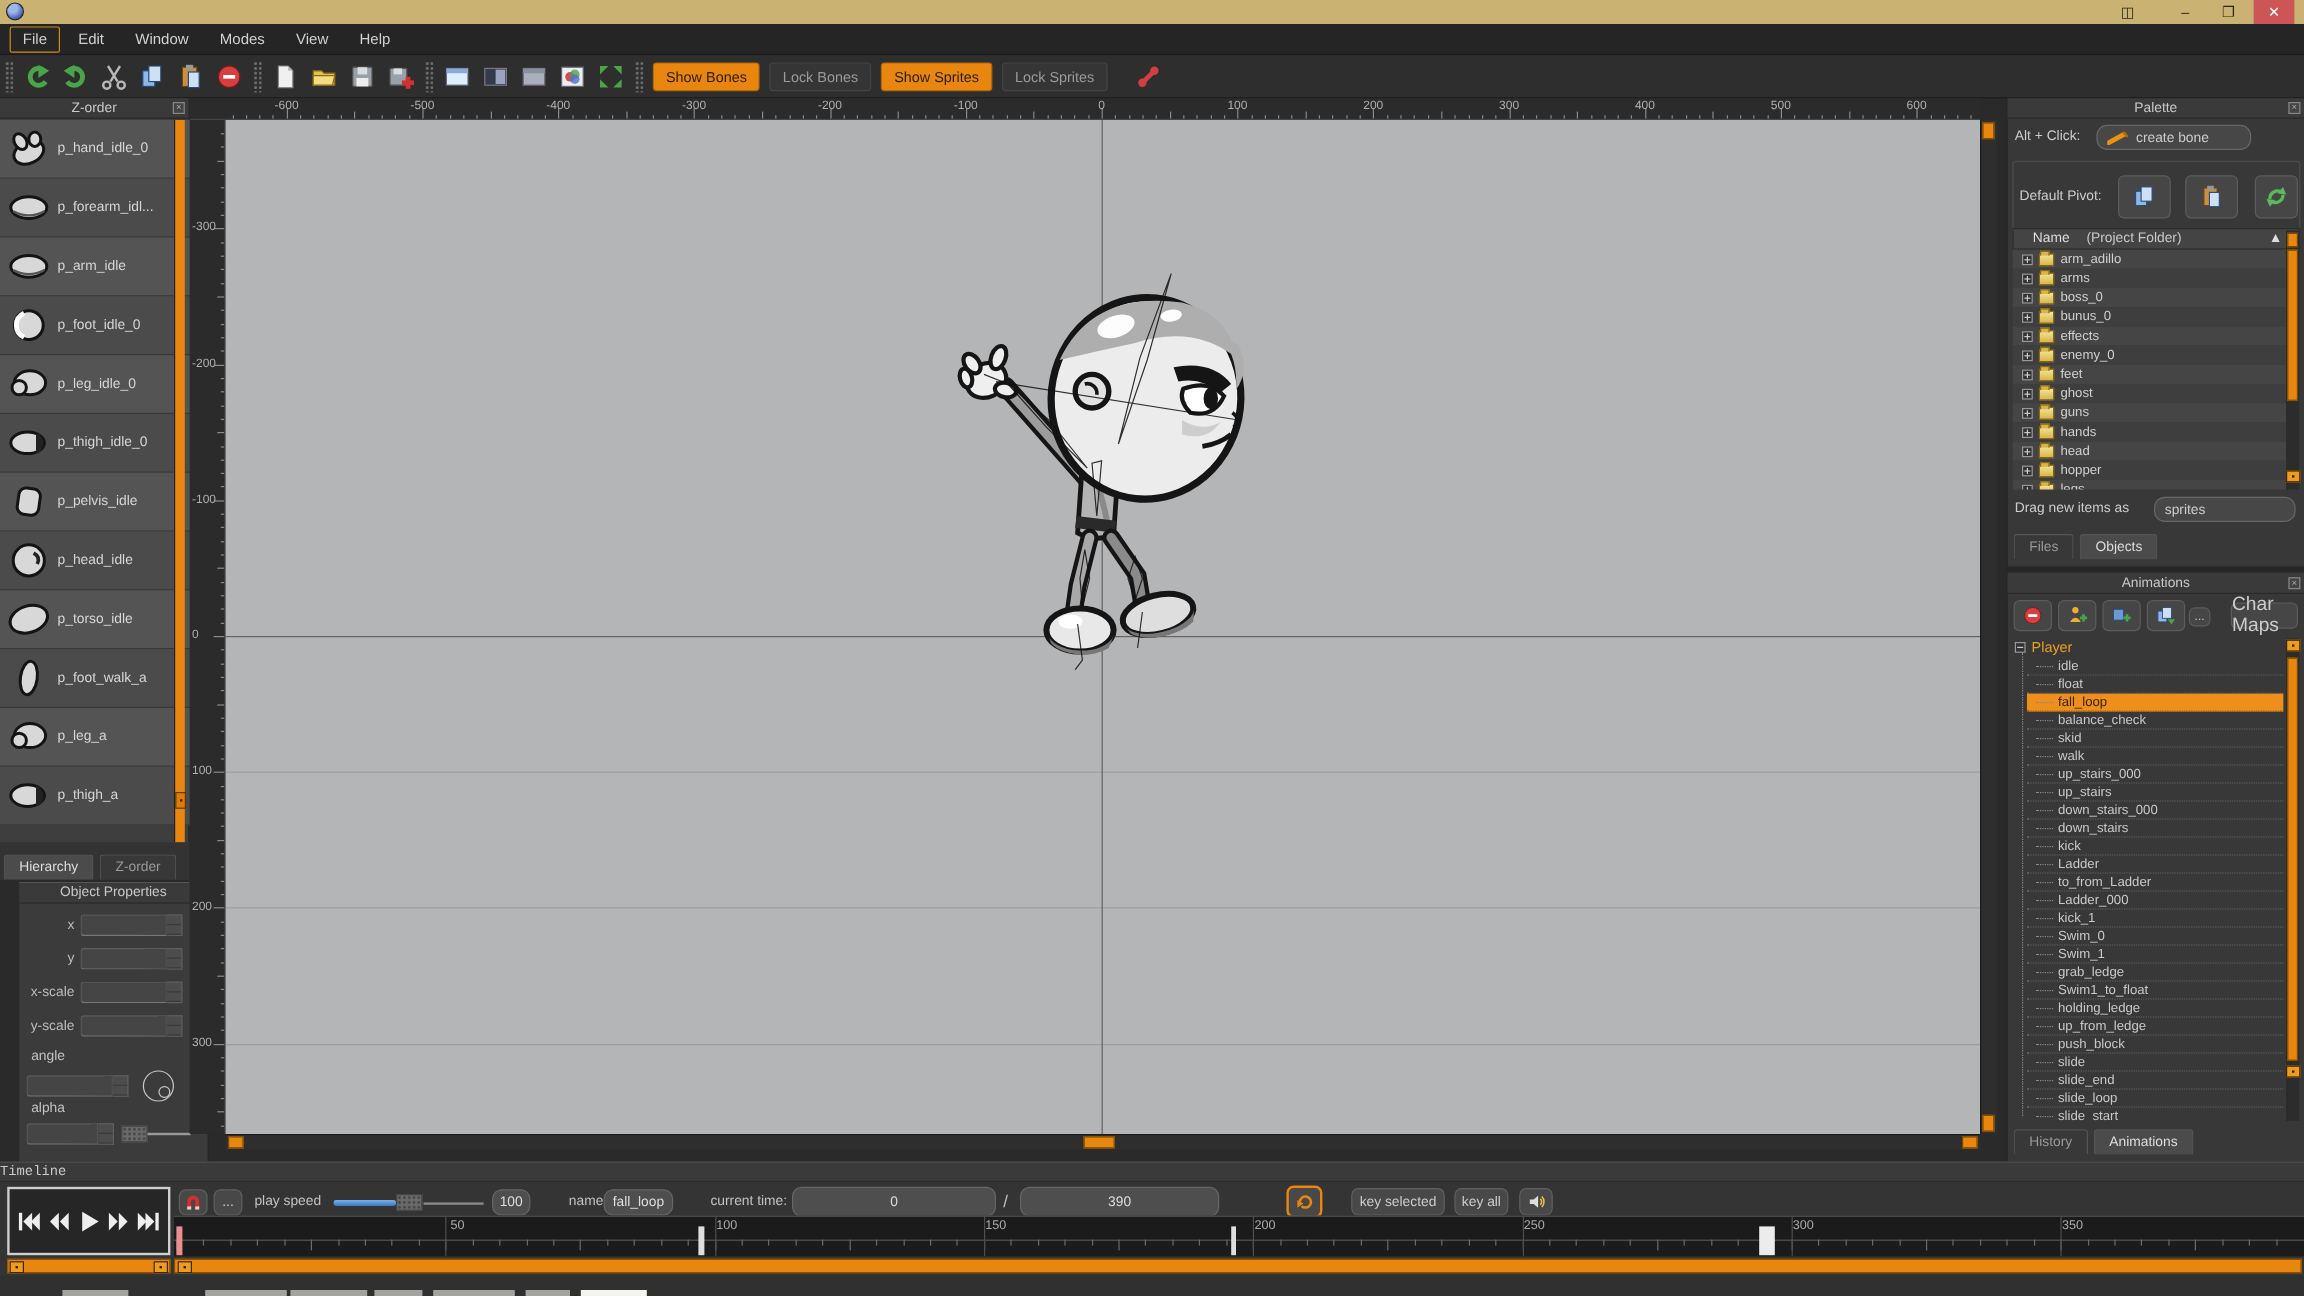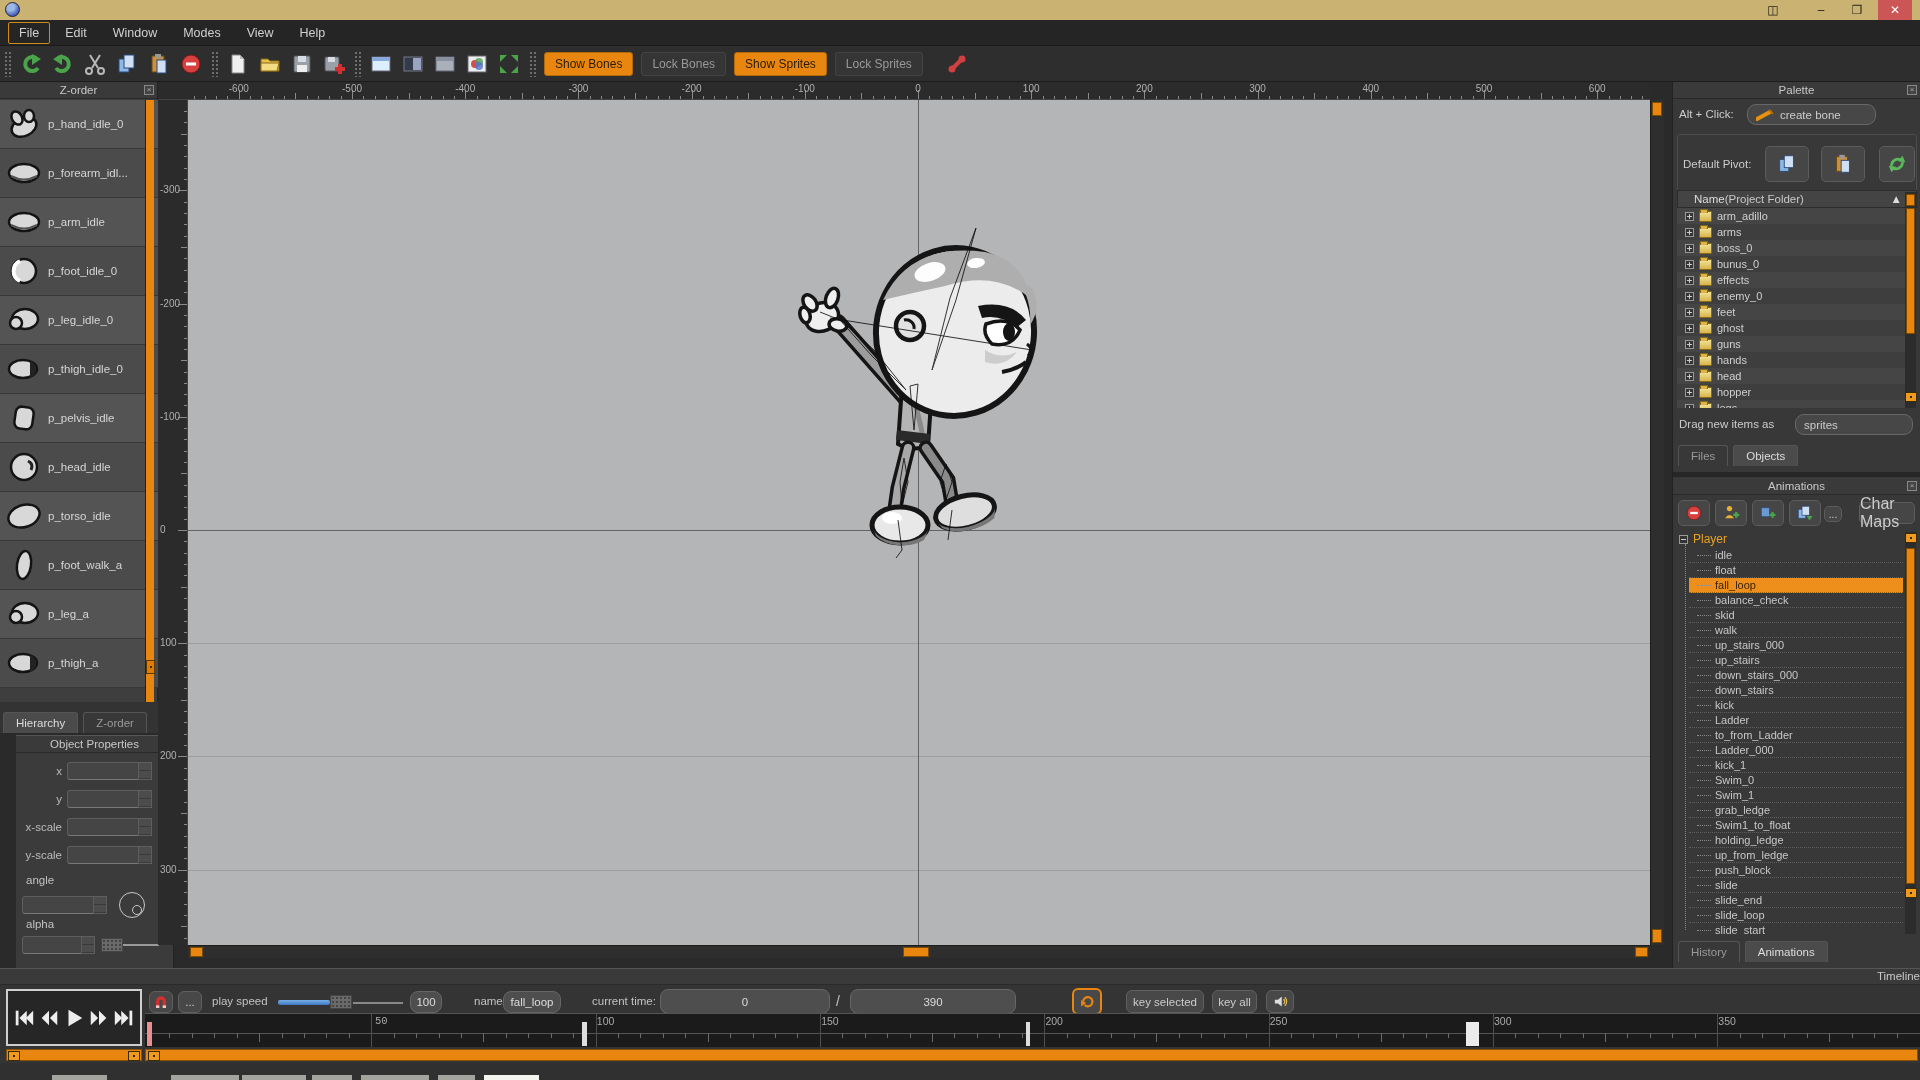--- a/index.html
+++ b/index.html
@@ -82,21 +82,21 @@
   .plusbox::before{content:"";position:absolute;left:1px;right:1px;top:3px;height:1px;background:#ccc;}
   .plusbox.plus::after{content:"";position:absolute;left:3px;top:1px;bottom:1px;width:1px;background:#ccc;}
   .foldericon{width:13px;height:11px;background:linear-gradient(#f4e49a,#d8b44a);border:1px solid #8a6a14;border-radius:1px;position:relative;flex:none;}
   .foldericon::before{content:"";position:absolute;left:0;top:-3px;width:6px;height:3px;background:#d8b44a;border:1px solid #8a6a14;border-bottom:none;}
   .anim-row{height:15px;display:flex;align-items:center;font-size:11px;color:#c8c8c8;border-bottom:1px dotted #5e5e5e;position:relative;padding-left:26px;}
   .anim-row::before{content:"";position:absolute;left:8px;top:7px;width:14px;border-top:1px dotted #8a8a8a;}
   .anim-row.selected{background:var(--sel);color:#3a2300;border-bottom-color:#a35f00;}
   #anim-tree-line{position:absolute;border-left:1px dotted #8a8a8a;}
   
   #timeline{left:0;top:968px;width:1920px;height:112px;background:#343434;border-top:1px solid #555;}
-  #tl-head{position:absolute;left:0;top:0;width:1920px;height:16px;background:#3a3a3a;text-align:right;font-size:11.5px;color:#c8c8c8;line-height:15px;border-bottom:1px solid #2a2a2a;}
+  #tl-head{position:absolute;left:0;top:0;width:1920px;height:16px;background:#3a3a3a;text-align:left;font-size:11.5px;color:#c8c8c8;line-height:15px;border-bottom:1px solid #2a2a2a;font-family:Liberation Mono, monospace;}
   #playbox{position:absolute;left:6px;top:20px;width:136px;height:57px;background:#262626;border:2px solid #cfcfcf;display:flex;align-items:center;justify-content:center;gap:3px;}
   .tl-label{font-size:11.5px;color:#c2c2c2;}
   .tl-field{background:#4e4e4e;border:1px solid #666;border-radius:8px;color:#ddd;font-size:11.5px;display:flex;align-items:center;justify-content:center;}
   .tlbtn{background:#484848;border:1px solid #606060;border-radius:6px;color:#ccc;font-size:11.5px;display:flex;align-items:center;justify-content:center;}
   #tl-ruler{position:absolute;left:145px;top:44px;width:1775px;height:34px;background:#1b1b1b;border-top:1px solid #555;overflow:hidden;}
   .tl-lab{position:absolute;top:1px;font-size:10.5px;color:#aaa;transform:translateX(-50%);}
   .tl-grid{position:absolute;top:0;bottom:0;width:1px;background:#4e4e4e;}
   .tl-mid{position:absolute;left:0;right:0;top:19px;height:1px;background:#555;}
   .tl-tick{position:absolute;top:19px;width:1px;background:#6a6a6a;}
   .tl-key{position:absolute;top:8px;height:24px;}
@@ -764,21 +764,21 @@
   <div class="rbtn abs" style="left:206px;top:64px;width:36px;height:36px">
     <svg width="22" height="22" viewBox="0 0 24 24">
         <path d="M6 14 a7 7 0 0 1 11 -6" stroke="#5cb85c" stroke-width="3" fill="none"></path>
         <polygon points="18,3 21,10 13,9" fill="#5cb85c"></polygon>
         <path d="M18 10 a7 7 0 0 1 -11 6" stroke="#5cb85c" stroke-width="3" fill="none"></path>
         <polygon points="6,21 3,14 11,15" fill="#5cb85c"></polygon>
       </svg>
   </div>
   <div class="hdr-row" style="left:4px;top:90px;width:240px;height:18px;top:108px">
     <span style="margin-left:16px">Name</span>
-    <span style="color:#c8c8c8">(Project Folder)</span>
+    <span style="margin-left:14px;color:#c8c8c8">(Project Folder)</span>
     <span style="margin-left:auto;margin-right:14px">▲</span>
   </div>
   <div class="abs" style="left:4px;top:126px;width:228px;height:200px;overflow:hidden" id="folder-list">
       <div class="folder-row">
         <span class="plusbox plus"></span>
         <span class="foldericon"></span>
         <span>arm_adillo</span>
       </div>
       <div class="folder-row alt">
         <span class="plusbox plus"></span>
@@ -1128,21 +1128,21 @@
       <div class="tl-tick" style="left: 1572.1px; height: 9px;"></div>
       <div class="tl-tick" style="left: 1594.53px; height: 5px;"></div>
       <div class="tl-tick" style="left: 1616.96px; height: 5px;"></div>
       <div class="tl-tick" style="left: 1639.39px; height: 5px;"></div>
       <div class="tl-tick" style="left: 1661.82px; height: 5px;"></div>
       <div class="tl-tick" style="left: 1684.25px; height: 9px;"></div>
       <div class="tl-tick" style="left: 1706.68px; height: 5px;"></div>
       <div class="tl-tick" style="left: 1729.11px; height: 5px;"></div>
       <div class="tl-tick" style="left: 1751.54px; height: 5px;"></div>
       <div class="tl-grid" style="left: 226.3px;"></div>
-      <div class="tl-lab" style="left: 236.3px; font-family: Liberation Mono, monospace;">50</div>
+      <div class="tl-lab" style="left: 236.3px;">50</div>
       <div class="tl-grid" style="left: 450.6px;"></div>
       <div class="tl-lab" style="left: 460.6px;">100</div>
       <div class="tl-grid" style="left: 674.9px;"></div>
       <div class="tl-lab" style="left: 684.9px;">150</div>
       <div class="tl-grid" style="left: 899.2px;"></div>
       <div class="tl-lab" style="left: 909.2px;">200</div>
       <div class="tl-grid" style="left: 1123.5px;"></div>
       <div class="tl-lab" style="left: 1133.5px;">250</div>
       <div class="tl-grid" style="left: 1347.8px;"></div>
       <div class="tl-lab" style="left: 1357.8px;">300</div>

